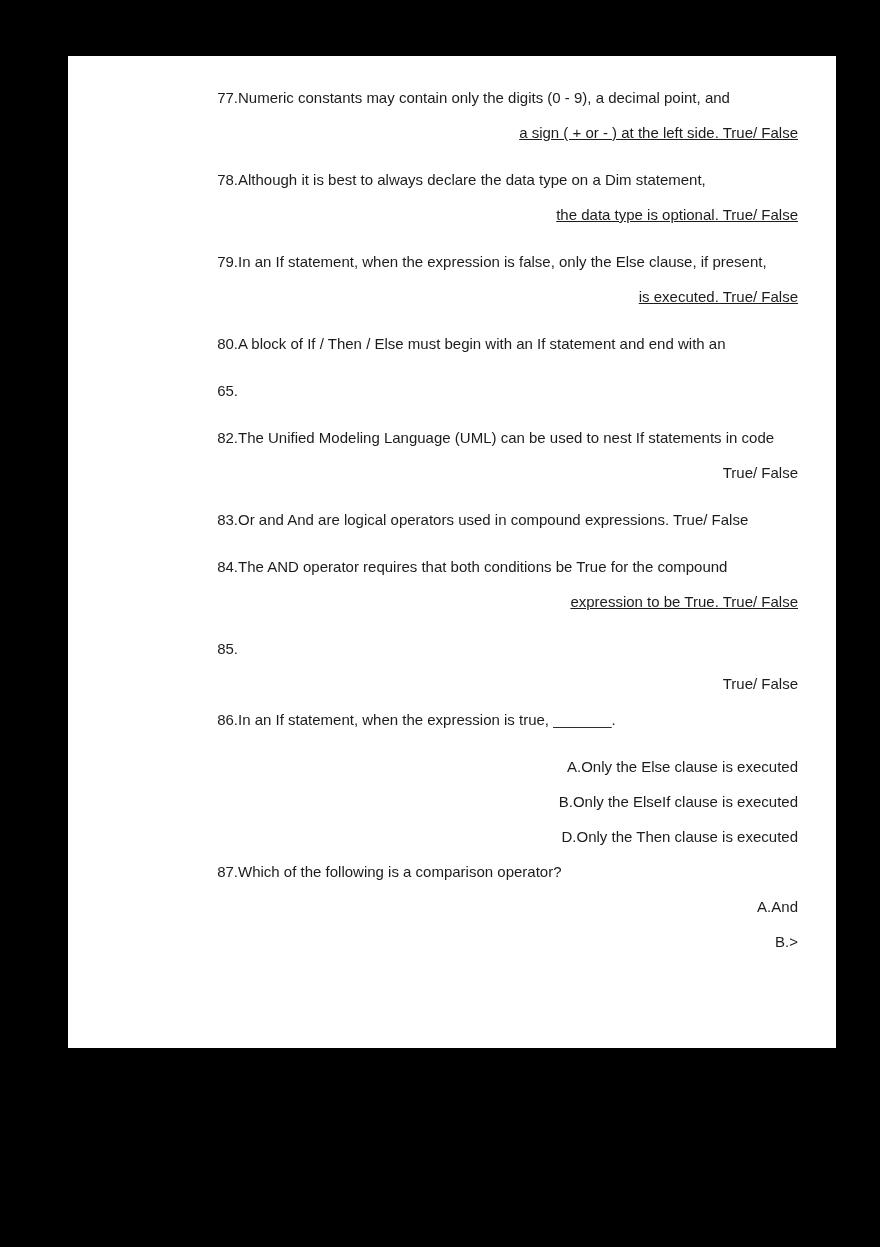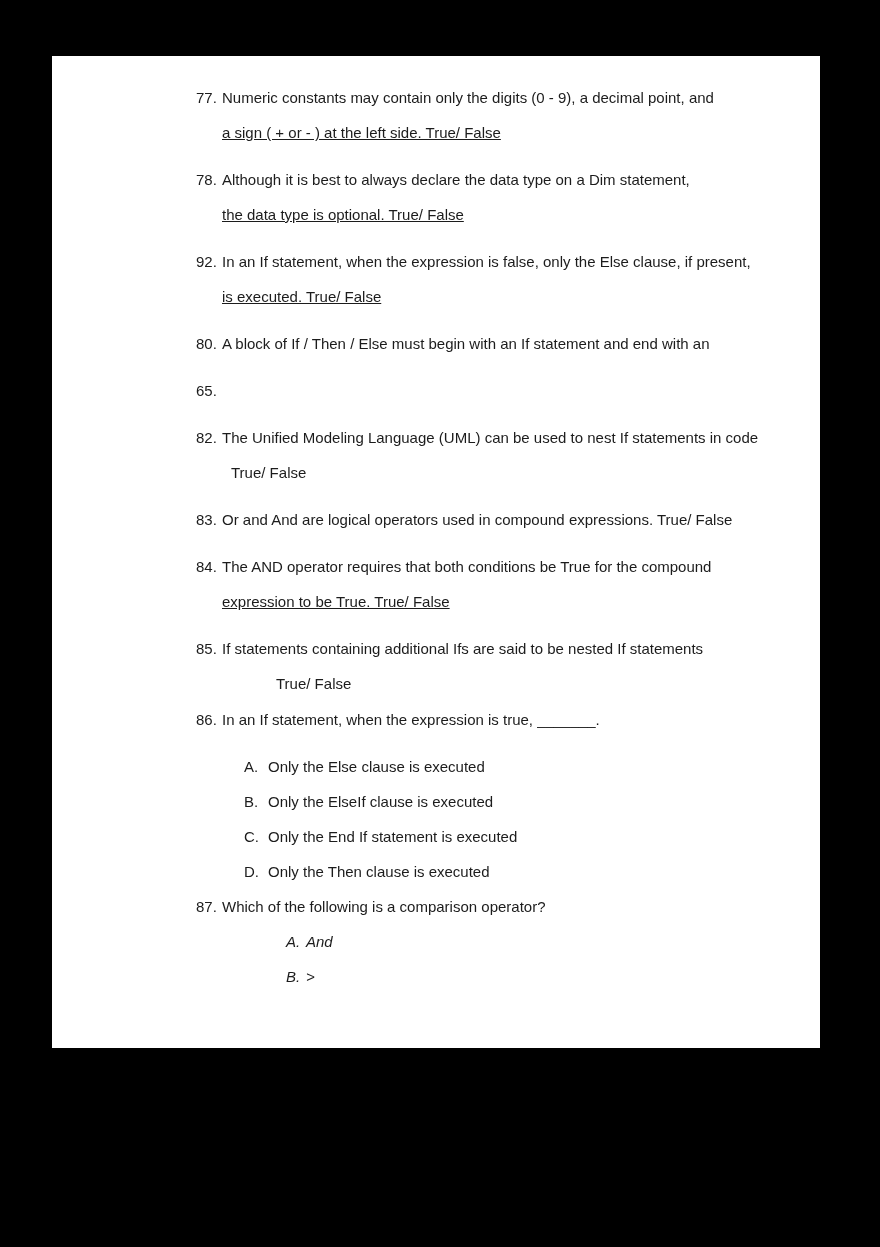--- a/index.html
+++ b/index.html
@@ -8,28 +8,29 @@
   }
   body {
     width: 880px;
     height: 1247px;
     background: #000000;
     font-family: "Liberation Sans", sans-serif;
     position: relative;
   }
   .paper {
     position: absolute;
-    left: 52px;
+    left: 68px;
     top: 56px;
     width: 768px;
     height: 992px;
     background: #ffffff;
     box-sizing: border-box;
     padding: 24px 38px 0 144px;
     overflow: hidden;
+    text-align: right;
   }
   .question {
     margin-top: 12px;
     color: #1c1c1c;
     font-size: 15px;
   }
   .question:first-child { margin-top: 0; }
   .question.tight { margin-top: 1px; }
   .question.flush { margin-top: 0; }
   .line {
@@ -39,21 +40,21 @@
   .qline {
     display: flex;
   }
   .qnum {
     flex: 0 0 26px;
   }
   .cont { margin-left: 26px; text-decoration: underline; }
   .tf-82 { margin-left: 35px; }
   .tf-85 { margin-left: 80px; }
   .opts { margin-left: 48px; }
-  .opts.wide { margin-left: 90px; font-style: italic; }
+  .opts.wide { margin-left: 90px; }
   .opts.gap-top { margin-top: 12px; }
   .opt-letter {
     display: inline-block;
     min-width: 24px;
   }
   .opts.wide .opt-letter {
     min-width: 20px;
   }
 </style>
 </head>
@@ -72,21 +73,21 @@
   <section class="question">
     <div class="line qline">
       <span class="qnum">78.</span>
       <span>Although it is best to always declare the data type on a Dim statement,</span>
     </div>
     <div class="line cont">the data type is optional. True/ False</div>
   </section>
 
   <section class="question">
     <div class="line qline">
-      <span class="qnum">92.</span>
+      <span class="qnum">79.</span>
       <span>In an If statement, when the expression is false, only the Else clause, if present,</span>
     </div>
     <div class="line cont">is executed. True/ False</div>
   </section>
 
   <section class="question">
     <div class="line qline">
       <span class="qnum">80.</span>
       <span>A block of If / Then / Else must begin with an If statement and end with an</span>
     </div>
@@ -117,39 +118,35 @@
     <div class="line qline">
       <span class="qnum">84.</span>
       <span>The AND operator requires that both conditions be True for the compound</span>
     </div>
     <div class="line cont">expression to be True. True/ False</div>
   </section>
 
   <section class="question">
     <div class="line qline">
       <span class="qnum">85.</span>
-      <span>If statements containing additional Ifs are said to be nested If statements</span>
     </div>
     <div class="line tf-85">True/ False</div>
   </section>
 
   <section class="question tight">
     <div class="line qline">
       <span class="qnum">86.</span>
       <span>In an If statement, when the expression is true, _______.</span>
     </div>
     <div class="opts gap-top">
       <div class="line">
         <span class="opt-letter">A.</span><span>Only the Else clause is executed</span>
       </div>
       <div class="line">
         <span class="opt-letter">B.</span><span>Only the ElseIf clause is executed</span>
-      </div>
-      <div class="line">
-        <span class="opt-letter">C.</span><span>Only the End If statement is executed</span>
       </div>
       <div class="line">
         <span class="opt-letter">D.</span><span>Only the Then clause is executed</span>
       </div>
     </div>
   </section>
 
   <section class="question flush">
     <div class="line qline">
       <span class="qnum">87.</span>

